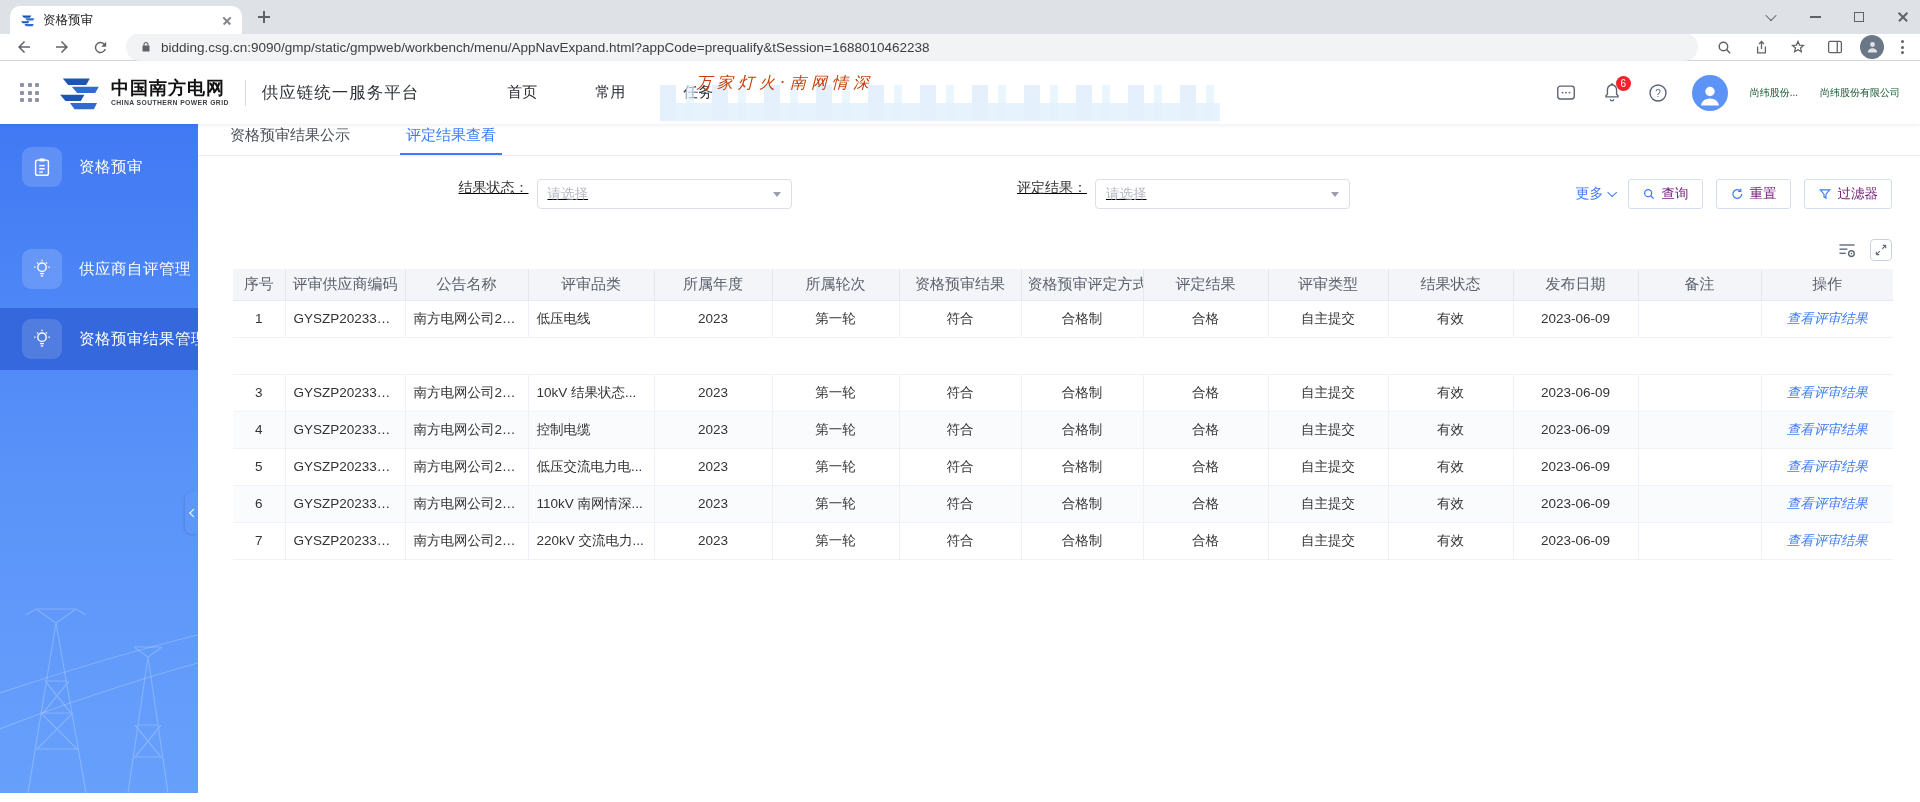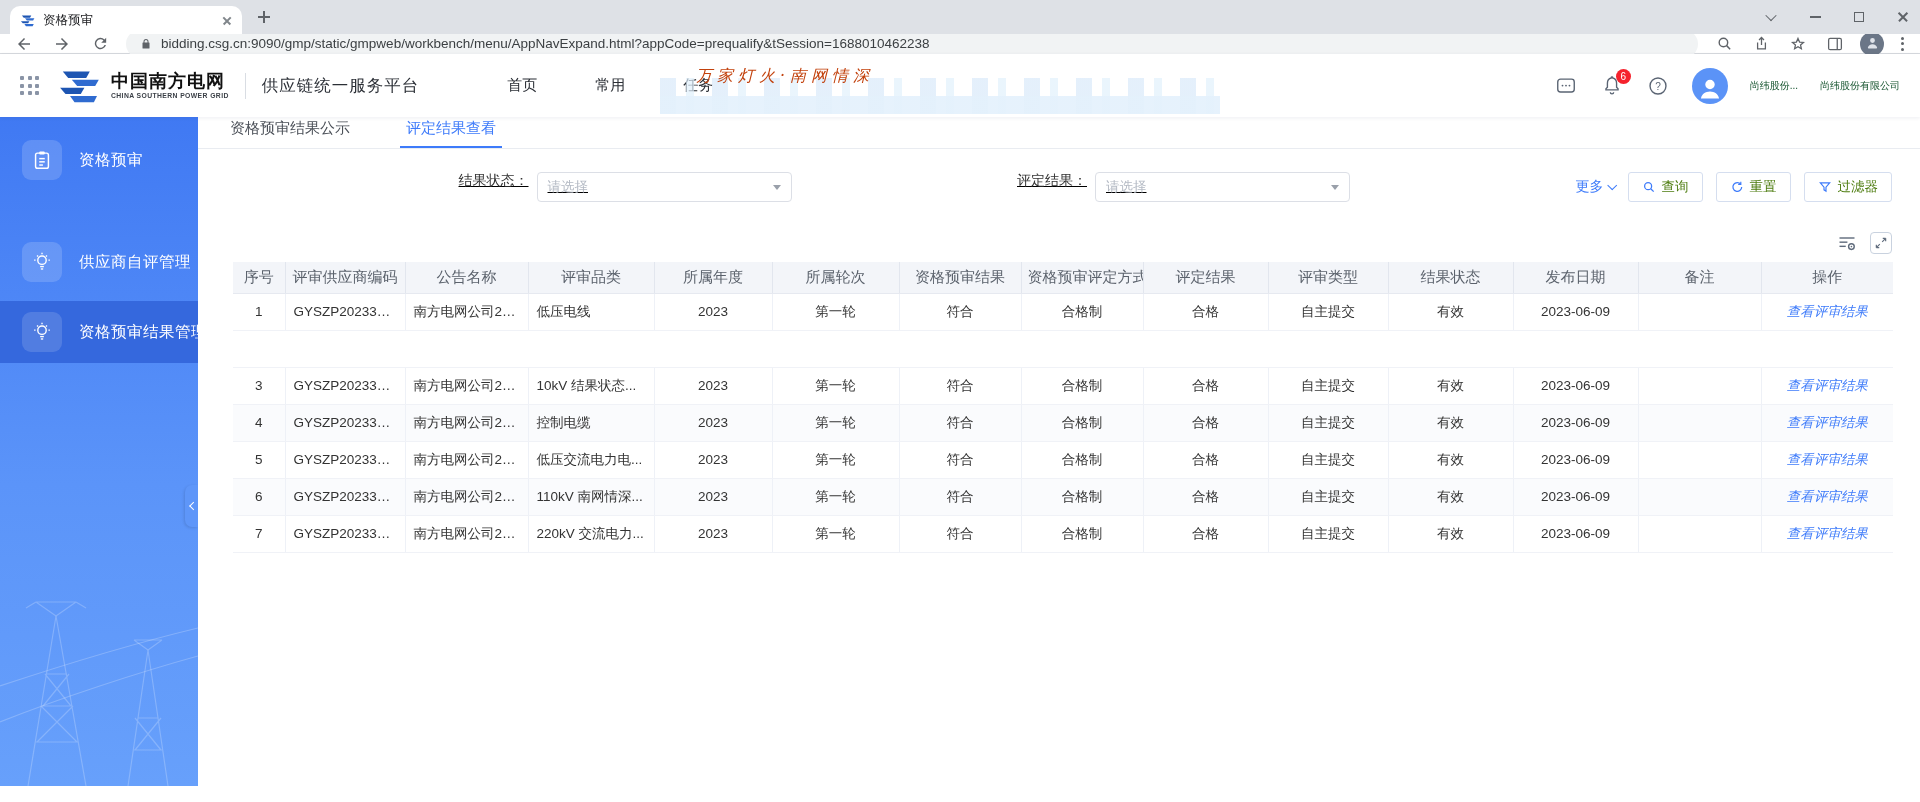--- a/index.html
+++ b/index.html
@@ -19,21 +19,21 @@
   .x-mark { position:relative; width:12px; height:12px; }
   .x-mark::before,.x-mark::after { content:""; position:absolute; left:0; top:5.3px; width:12px; height:1.5px; background:#5f6368; }
   .x-mark::before { transform:rotate(45deg); } .x-mark::after { transform:rotate(-45deg); }
   .x-small::before,.x-small::after { width:10px; background:#80868b; }
   .x-small { width:10px; height:10px; }
   .plus-mark { position:relative; width:12px; height:12px; }
   .plus-mark::before { content:""; position:absolute; left:0; top:5.3px; width:12px; height:1.5px; background:#5f6368; }
   .plus-mark::after  { content:""; position:absolute; left:5.3px; top:0; width:1.5px; height:12px; background:#5f6368; }
   .caret-down { width:8px; height:8px; border-right:1.6px solid #5f6368; border-bottom:1.6px solid #5f6368; transform:rotate(45deg) translate(-1px,-1px); }
 
-  .addressbar { height:20px; background:#fff; border-bottom:1px solid #d7dade; display:flex; align-items:center; padding:0 12px; gap:14px; }
+  .addressbar { height:27px; background:#fff; border-bottom:1px solid #d7dade; display:flex; align-items:center; padding:0 12px; gap:14px; }
   .nav-ic { width:24px; height:24px; display:flex; align-items:center; justify-content:center; border-radius:50%; flex:none; }
   .omnibox { flex:1; height:28px; background:#f1f3f4; border-radius:14px; display:flex; align-items:center; padding:0 14px; gap:9px; min-width:0; }
   .url-text { font-size:13.5px; color:#3c4043; white-space:nowrap; overflow:hidden; }
   .bar-right { display:flex; align-items:center; gap:13px; flex:none; }
   .chrome-avatar { width:24px; height:24px; border-radius:50%; background:#6b7687; display:flex; align-items:center; justify-content:center; }
   .kebab { display:flex; flex-direction:column; gap:2.5px; padding:0 4px; }
   .kebab i { width:3px; height:3px; border-radius:50%; background:#5f6368; }
 
   
   .app-header { position:relative; height:63px; background:#fff; display:flex; align-items:center; padding:0 20px; box-shadow:0 1px 4px rgba(20,40,90,.08); z-index:5; }
@@ -90,21 +90,21 @@
   .search-box input { flex:1; border:none; outline:none; font-size:13.5px; color:#333; background:transparent; font-family:inherit; }
   .search-box input::placeholder { color:#b4bac4; }
   .sel-caret { width:0; height:0; border-left:4.5px solid transparent; border-right:4.5px solid transparent; border-top:5.5px solid #9aa0aa; flex:none; }
   .fgroup { display:flex; align-items:flex-start; margin-left:auto;text-decoration:underline; }
   .flabel { font-size:14px; color:#333; margin-right:8px; white-space:nowrap; }
   .fselect { width:255px; height:30px; border:1px solid #dcdfe6; border-radius:4px; display:flex; align-items:center; padding:0 10px; background:#fff; cursor:pointer; }
   .fselect .ph { flex:1; font-size:13.5px; color:#b4bac4; }
   .actions { display:flex; align-items:center; gap:13px; margin-left:auto; }
   .more-link { display:flex; align-items:center; gap:4px; color:#3e7bfa; font-size:14px; cursor:pointer; white-space:nowrap; }
   .more-chev { width:7px; height:7px; border-right:1.6px solid #3e7bfa; border-bottom:1.6px solid #3e7bfa; transform:rotate(45deg) translate(-1px,-2px); }
-  .btn { height:30px; border:1px solid #d5deef; border-radius:3px; background:#fff; color:#4d7c0f; font-size:13.5px;
+  .btn { height:30px; border:1px solid #d5deef; border-radius:3px; background:#fff; color:#701a75; font-size:13.5px;
     display:flex; align-items:center; gap:6px; padding:0 13px; cursor:pointer; white-space:nowrap; font-family:inherit; }
 
   
   .table-tools { display:flex; justify-content:flex-end; gap:12px; margin:30px 28px 8px 35px; }
   .tool-ic { width:22px; height:22px; display:flex; align-items:center; justify-content:center; cursor:pointer; border:1px solid transparent; }
   .tool-ic.boxed { border:1px solid #c9d2df; border-radius:4px; }
 
   
   .grid-wrap { margin:0 28px 0 35px; }
   table.grid { width:1660px; border-collapse:collapse; table-layout:fixed; }

